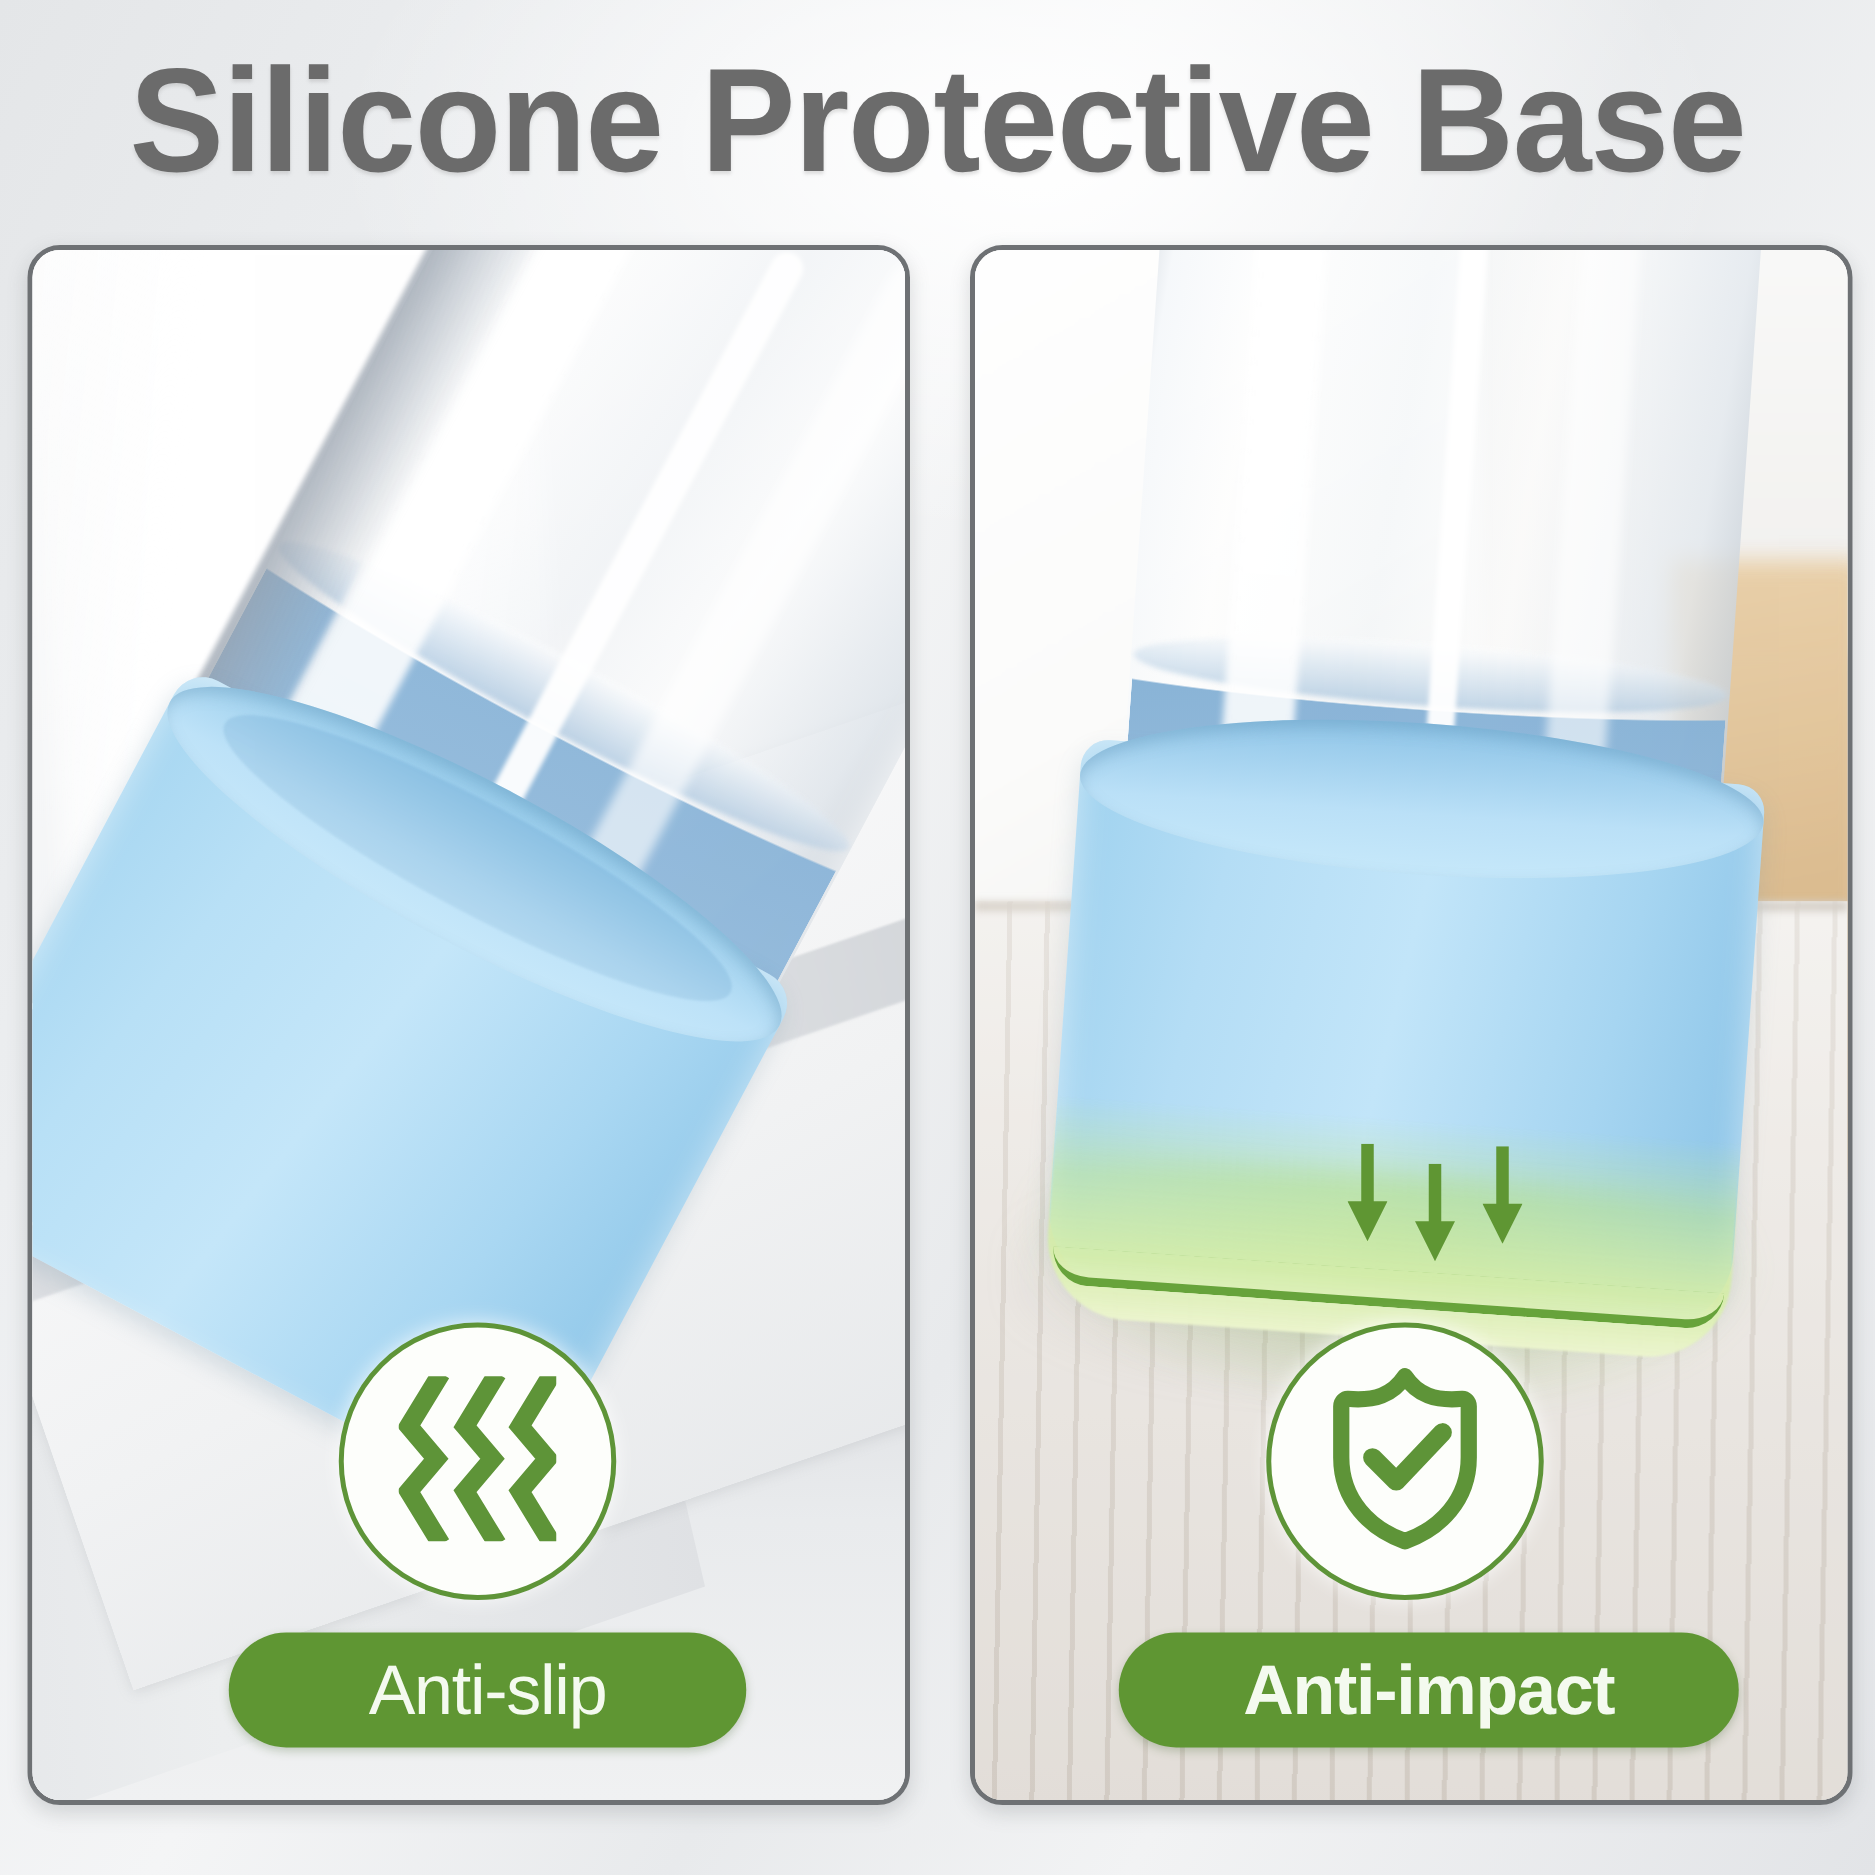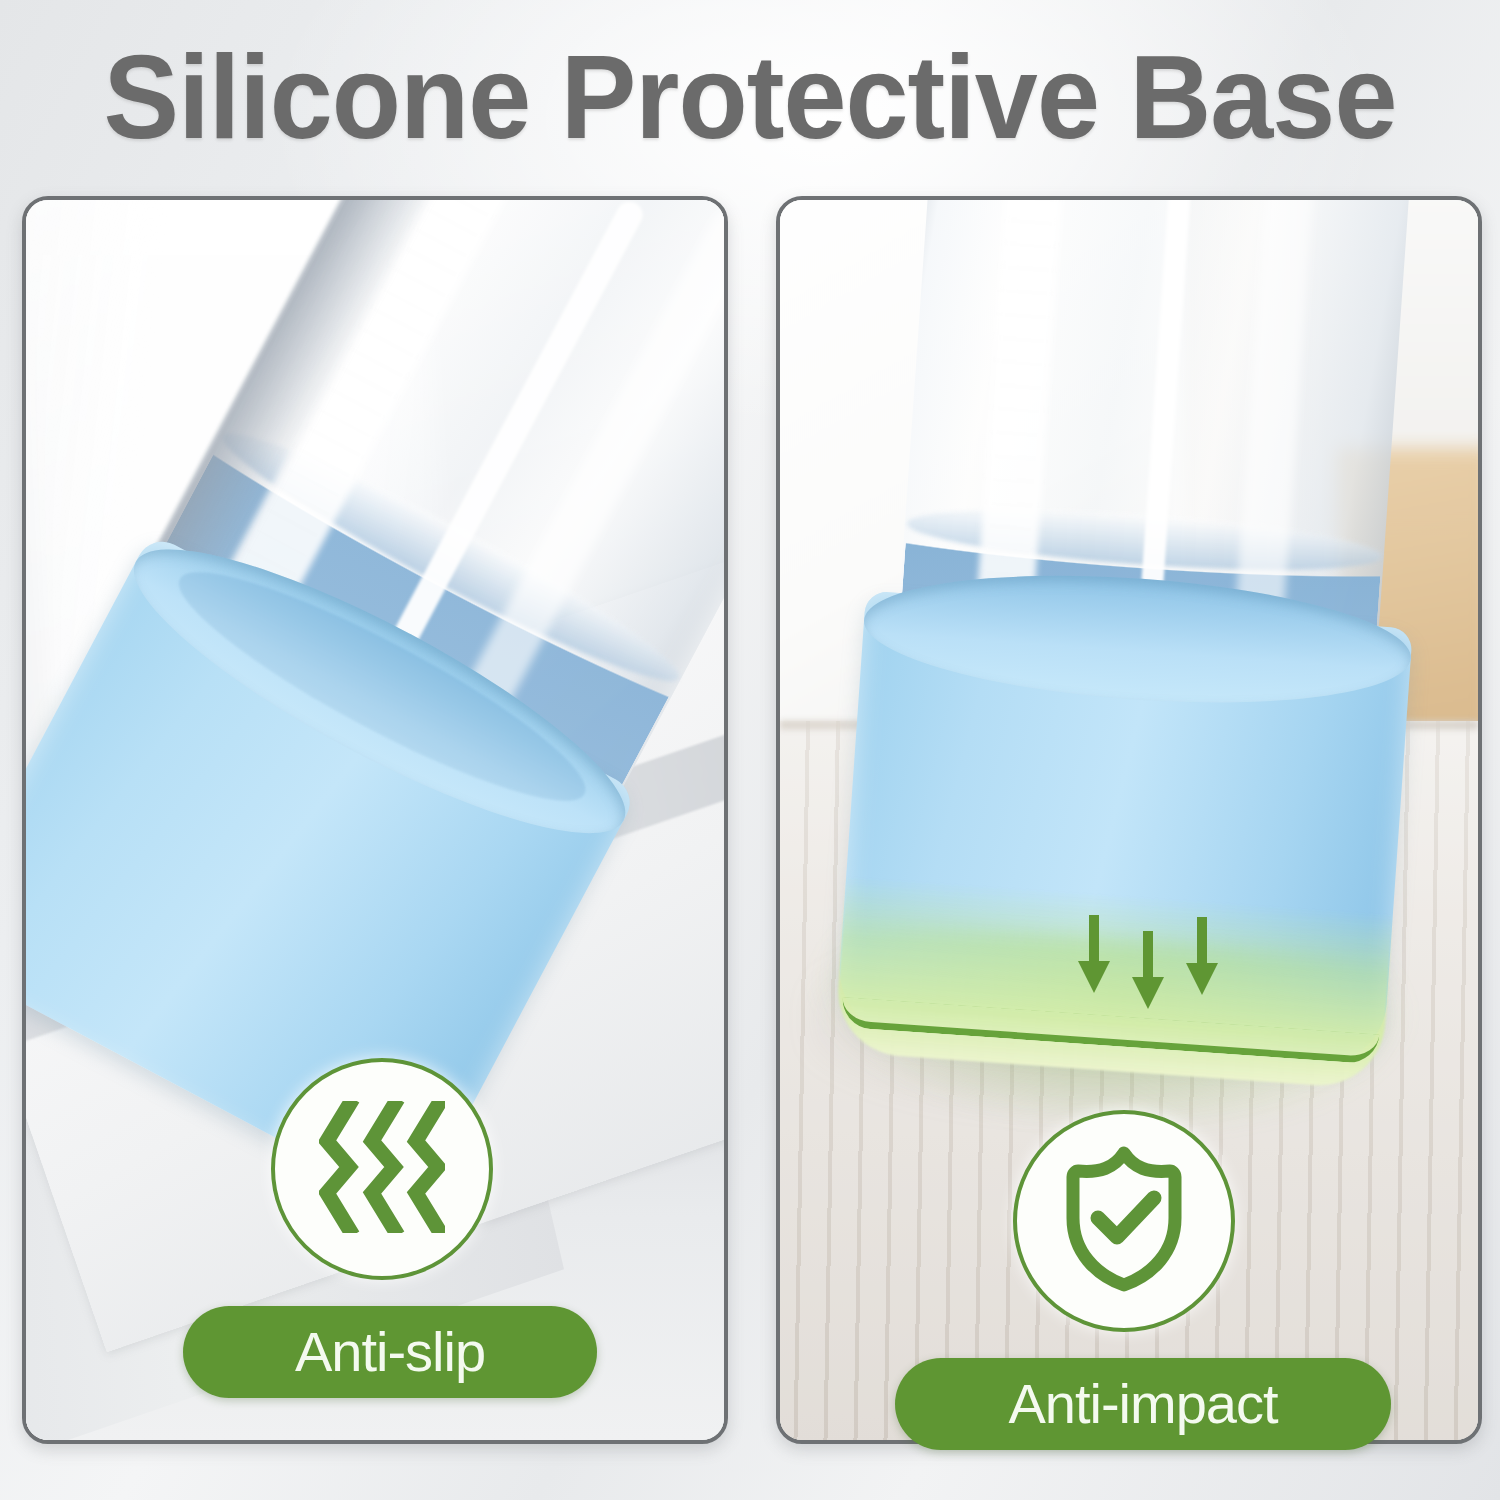--- a/index.html
+++ b/index.html
@@ -283,21 +283,21 @@
     width:140px; height:82px;
     display:flex; align-items:flex-start; gap:22px;
     z-index:6;
   }
   .arrow{ width:32px; }
   .arrow svg{ display:block; }
 
   
   .badge-group{ position:absolute; z-index:9; }
   #badge-anti-slip   { left:183px; top:1058px; width:414px; }
-  #badge-anti-impact { left:895px; top:1110px; width:496px; }
+  #badge-anti-impact { left:895px; top:1058px; width:496px;font-weight:bold; }
 
   .badge-circle{
     width:222px; height:222px; border-radius:50%;
     background:#fdfefb;
     border:4px solid #5e9438;
     margin:0 auto;
     display:flex; align-items:center; justify-content:center;
     box-shadow:0 0 16px rgba(255,255,255,.8);
   }
   #badge-anti-slip   .badge-circle{ margin-left:88px; }

